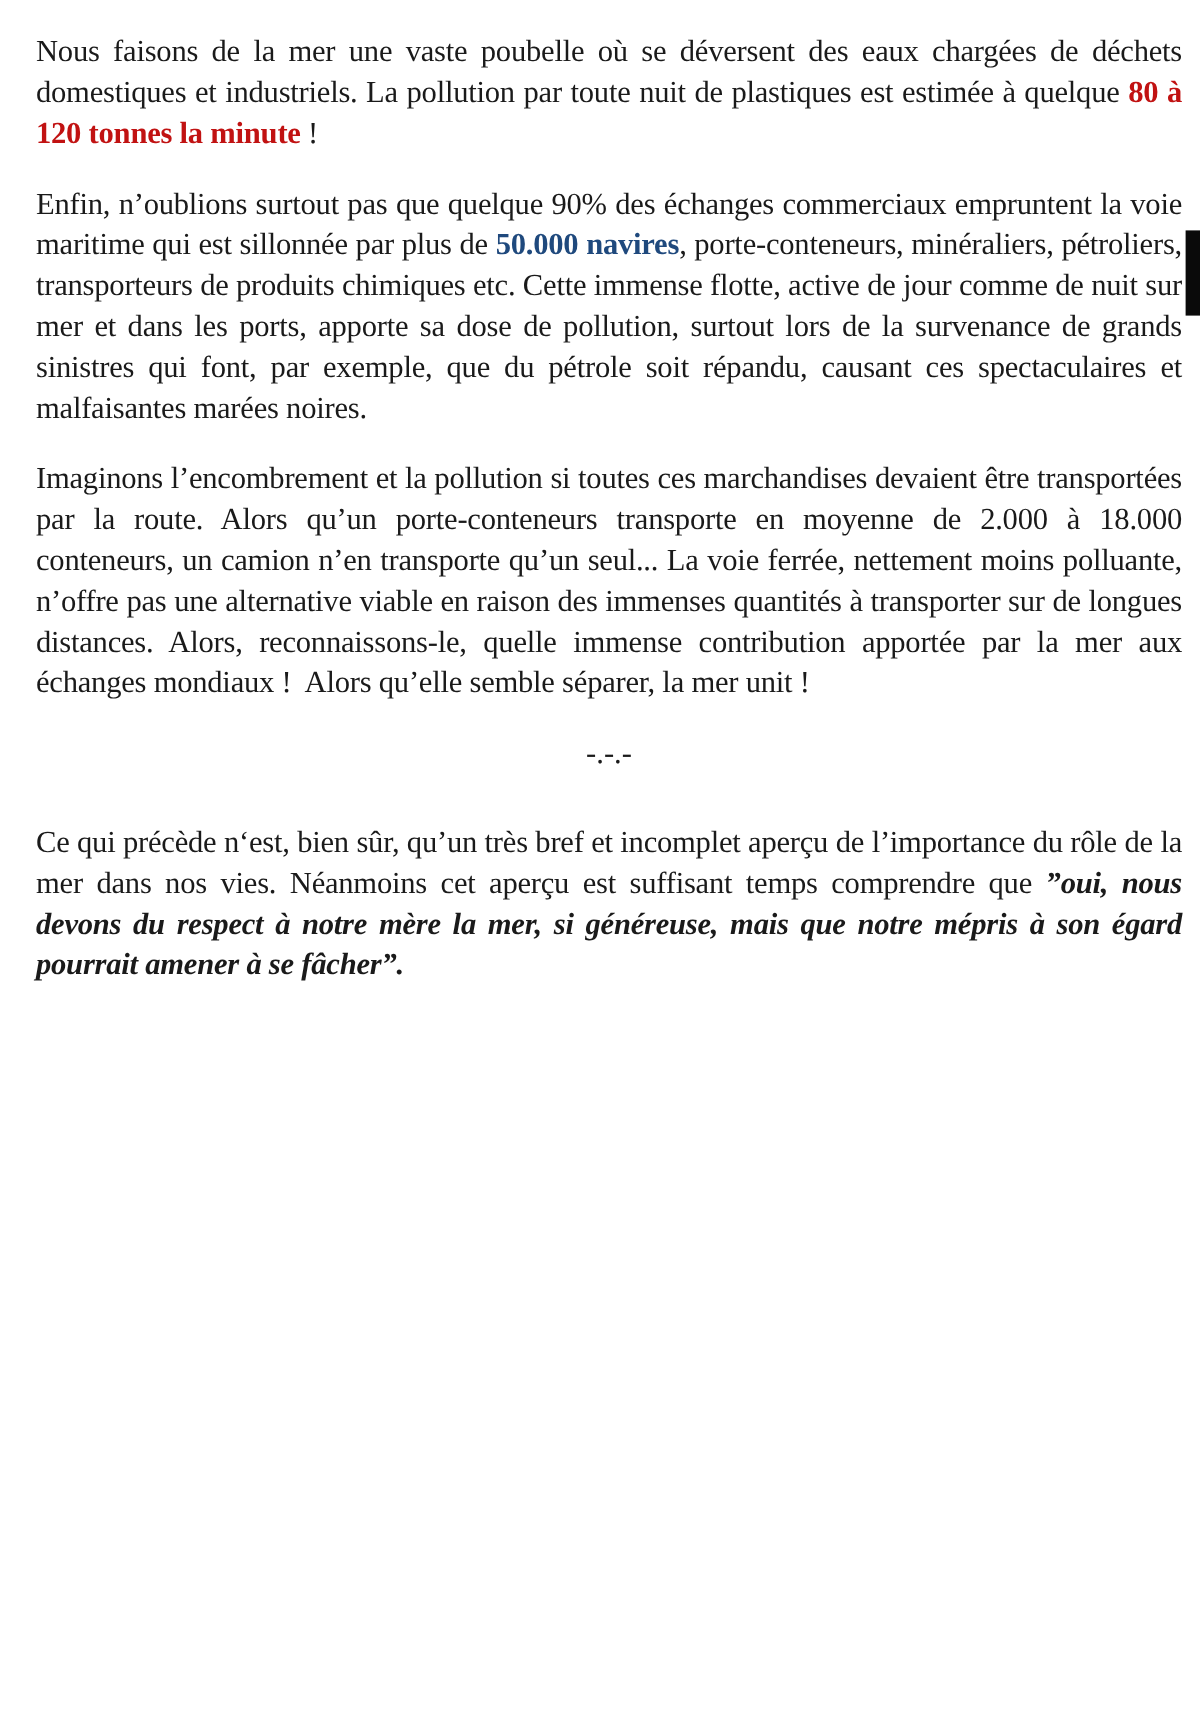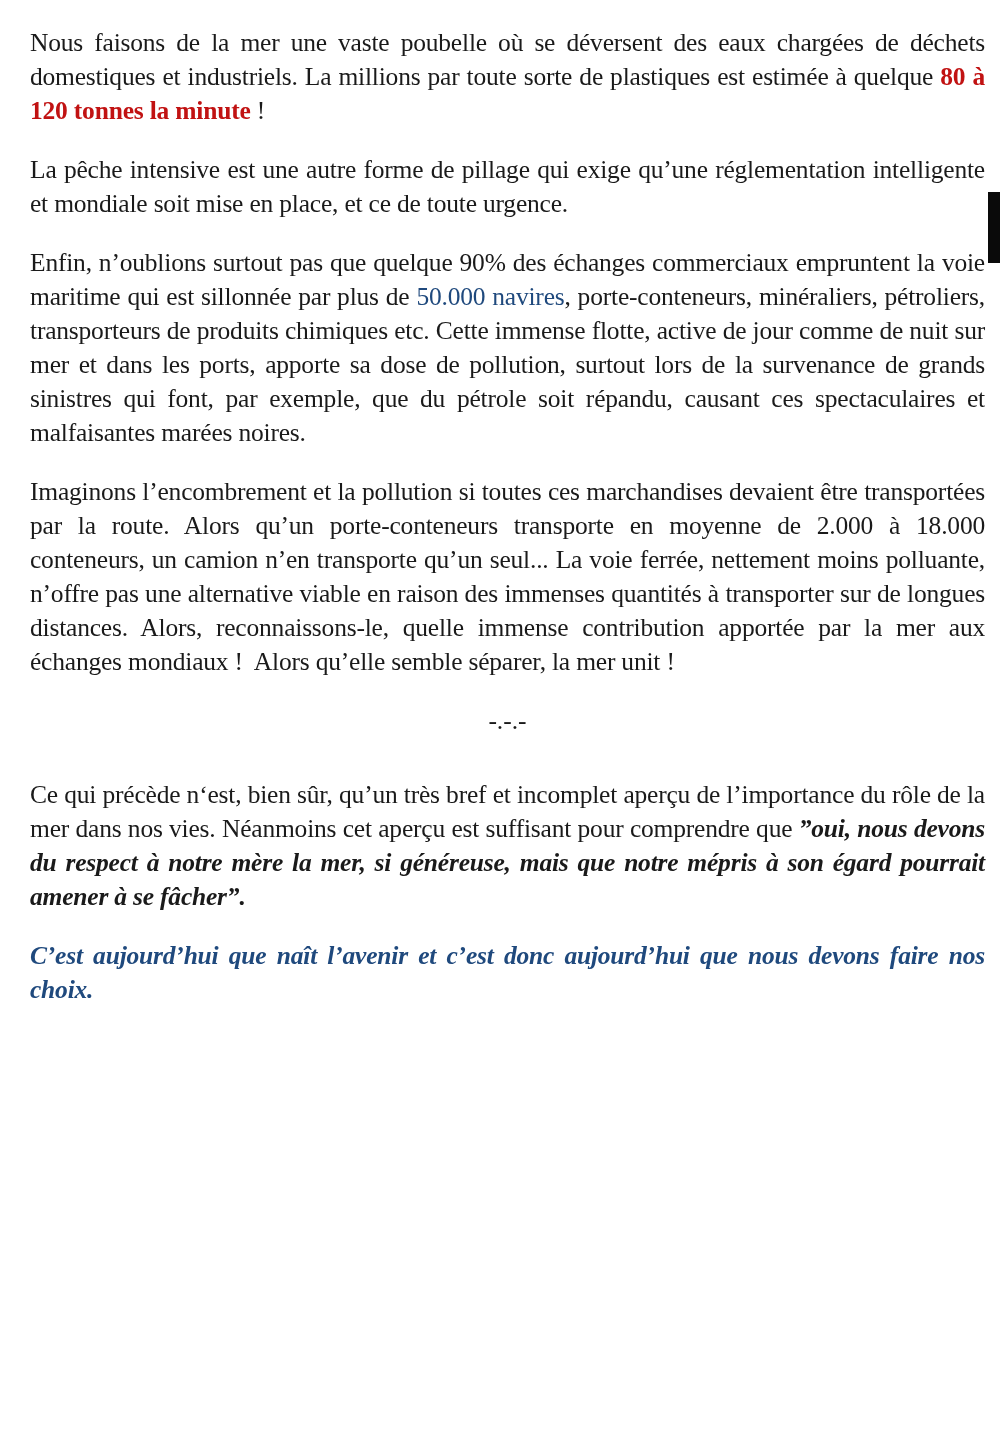--- a/index.html
+++ b/index.html
@@ -30,40 +30,38 @@
   }
   p.separator {
     font-size: 25.5px;
     line-height: 34px;
     text-align: center;
     margin: 0 0 40px 0;
     color: var(--text);
   }
   .seg-normal        { color: var(--text); }
   .seg-red-bold      { color: var(--red);  font-weight: bold; }
-  .seg-blue-bold     { color: var(--blue); font-weight: normal; }
+  .seg-blue-bold     { color: var(--blue); font-weight: bold; }
   .seg-bold-italic   { color: var(--text); font-weight: bold; font-style: italic; }
   .seg-blue-bold-italic { color: var(--blue); font-weight: bold; font-style: italic; }
   .edge-mark {
     position: absolute;
     top: 192px;
     right: 0;
     width: 12px;
     height: 71px;
     background: #0a0a0a;
   }
 </style>
 </head>
 <body>
 
 <div class="doc">
   <div id="paragraphs">
-      <p class="body-text"><span class="seg-normal">Nous faisons de la mer une vaste poubelle où se déversent des eaux chargées de déchets domestiques et industriels. La millions par toute sorte de plastiques est estimée à quelque </span><span class="seg-red-bold">80 à 120 tonnes la minute</span><span class="seg-normal"> !</span></p>
-      <p class="body-text"><span class="seg-normal">La pêche intensive est une autre forme de pillage qui exige qu’une réglementation intelligente et mondiale soit mise en place, et ce de toute urgence.</span></p>
+      <p class="body-text"><span class="seg-normal">Nous faisons de la mer une vaste poubelle où se déversent des eaux chargées de déchets domestiques et industriels. La pollution par toute nuit de plastiques est estimée à quelque </span><span class="seg-red-bold">80 à 120 tonnes la minute</span><span class="seg-normal"> !</span></p>
       <p class="body-text"><span class="seg-normal">Enfin, n’oublions surtout pas que quelque 90% des échanges commerciaux empruntent la voie maritime qui est sillonnée par plus de </span><span class="seg-blue-bold">50.000 navires</span><span class="seg-normal">, porte-conteneurs, minéraliers, pétroliers, transporteurs de produits chimiques etc. Cette immense flotte, active de jour comme de nuit sur mer et dans les ports, apporte sa dose de pollution, surtout lors de la survenance de grands sinistres qui font, par exemple, que du pétrole soit répandu, causant ces spectaculaires et malfaisantes marées noires.</span></p>
       <p class="body-text"><span class="seg-normal">Imaginons l’encombrement et la pollution si toutes ces marchandises devaient être transportées par la route. Alors qu’un porte-conteneurs transporte en moyenne de 2.000 à 18.000 conteneurs, un camion n’en transporte qu’un seul... La voie ferrée, nettement moins polluante, n’offre pas une alternative viable en raison des immenses quantités à transporter sur de longues distances. Alors, reconnaissons-le, quelle immense contribution apportée par la mer aux échanges mondiaux !&nbsp; Alors qu’elle semble séparer, la mer unit !</span></p>
       <p class="separator"><span class="seg-normal">-.-.-</span></p>
-      <p class="body-text"><span class="seg-normal">Ce qui précède n‘est, bien sûr, qu’un très bref et incomplet aperçu de l’importance du rôle de la mer dans nos vies. Néanmoins cet aperçu est suffisant pour comprendre que </span><span class="seg-bold-italic">”oui, nous devons du respect à notre mère la mer, si généreuse, mais que notre mépris à son égard pourrait amener à se fâcher”.</span></p>
-      <p class="body-text"><span class="seg-blue-bold-italic">C’est aujourd’hui que naît l’avenir et c’est donc aujourd’hui que nous devons faire nos choix.</span></p>
+      <p class="body-text"><span class="seg-normal">Ce qui précède n‘est, bien sûr, qu’un très bref et incomplet aperçu de l’importance du rôle de la mer dans nos vies. Néanmoins cet aperçu est suffisant temps comprendre que </span><span class="seg-bold-italic">”oui, nous devons du respect à notre mère la mer, si généreuse, mais que notre mépris à son égard pourrait amener à se fâcher”.</span></p>
     </div>
 </div>
 
 <div class="edge-mark"></div>
 
 </body></html>

